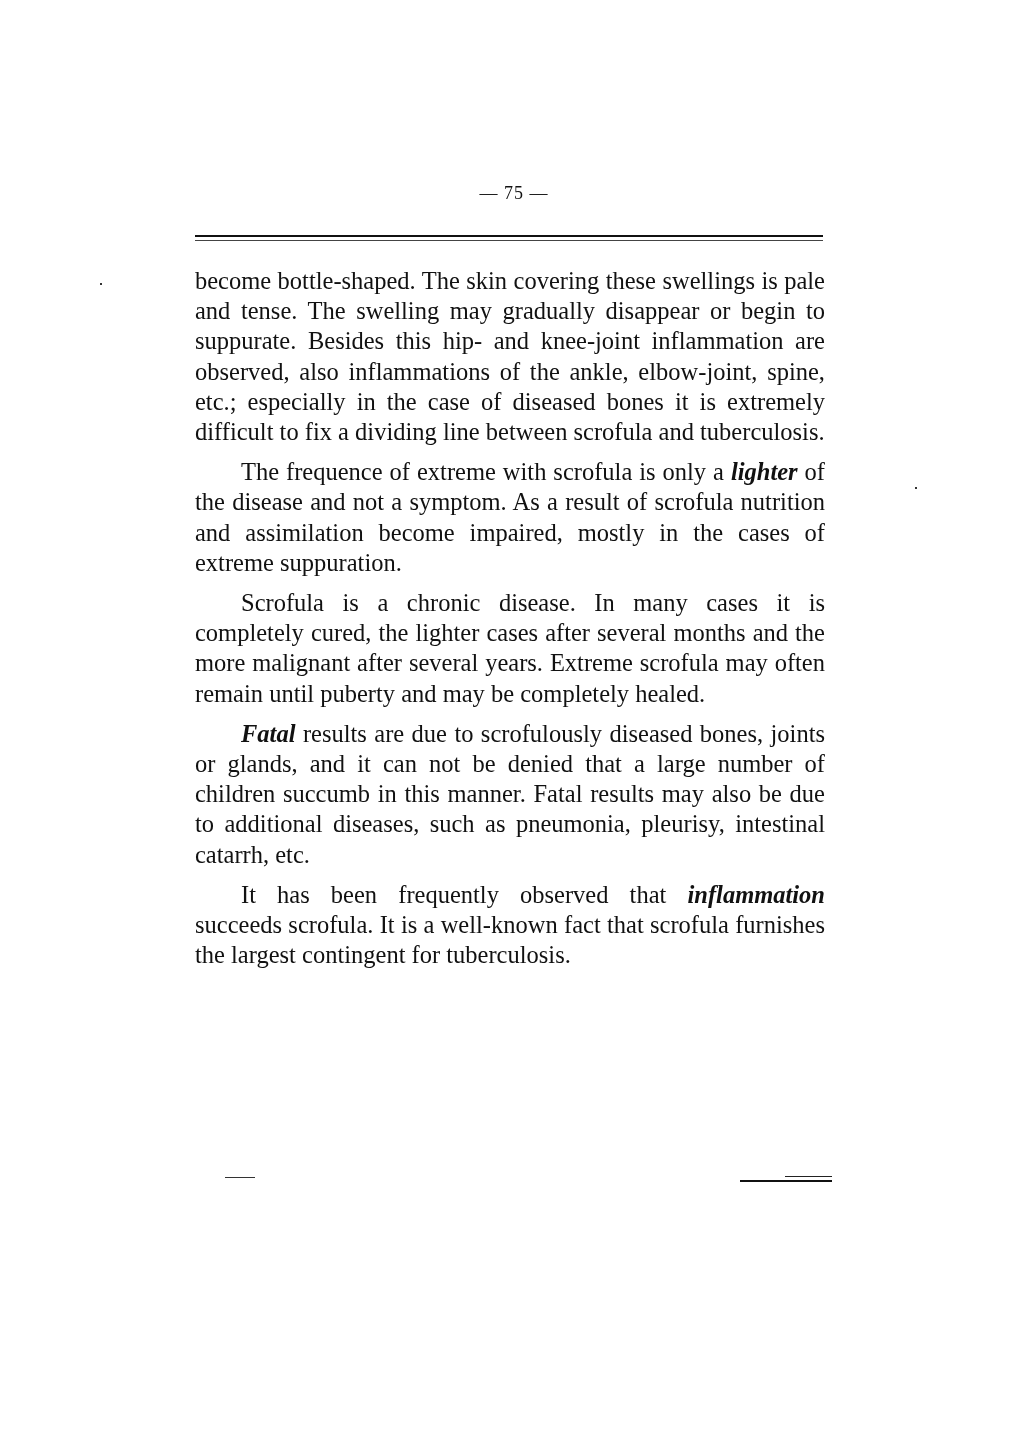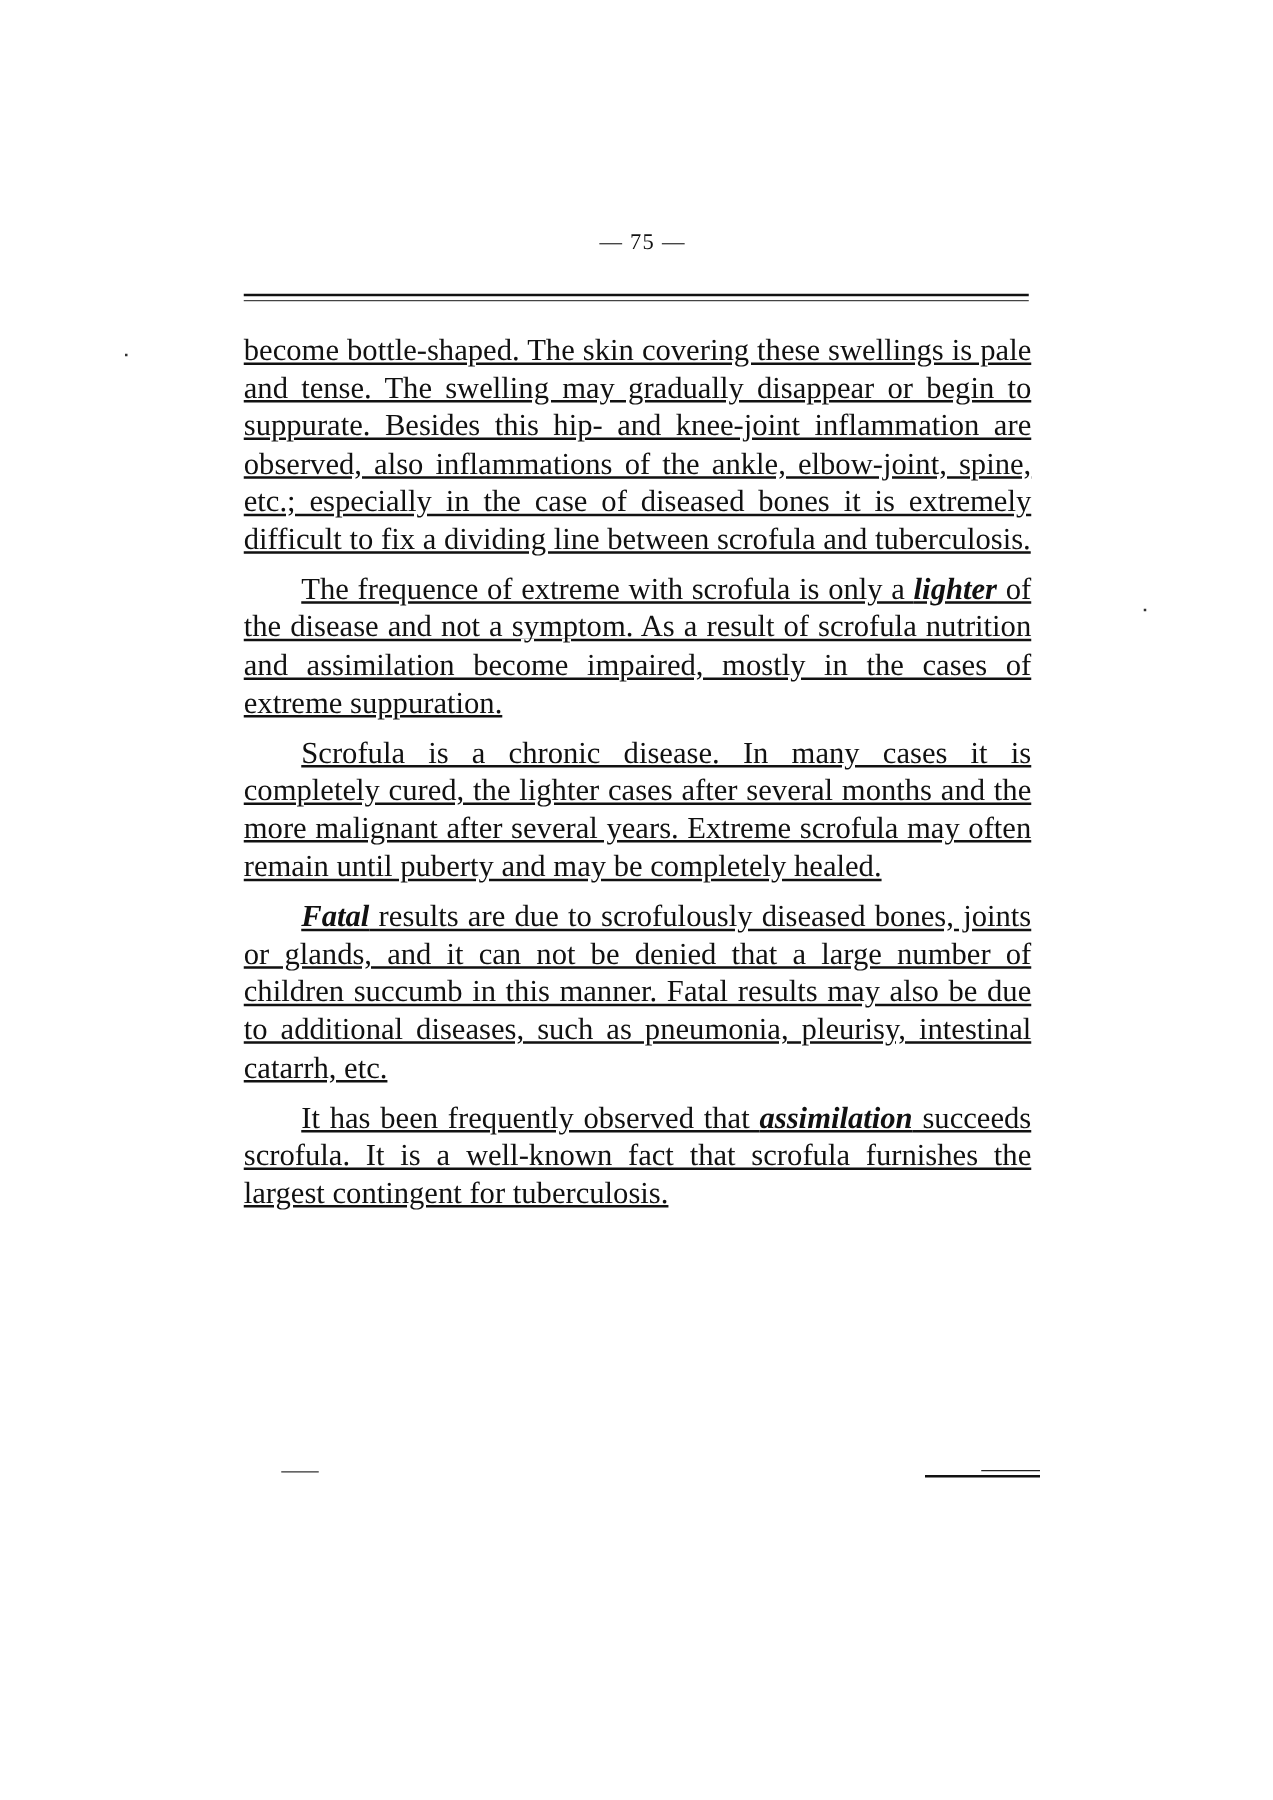--- a/index.html
+++ b/index.html
@@ -17,21 +17,21 @@
     border-top: 2px solid #111;
   }
   .top-rule2 {
     position: absolute; left: 195px; top: 240px; width: 628px; height: 0;
     border-top: 1px solid #444;
   }
   .body-text {
     position: absolute; left: 195px; top: 266px; width: 630px;
     font-size: 24.5px; line-height: 30.2px; text-align: justify;
   }
-  .body-text p { margin: 0 0 10px 0; text-decoration: underline; }
+  .body-text p { margin: 0 0 10px 0; }
   .body-text p.indent { text-indent: 46px; }
   .body-text em { font-style: italic; font-weight: bold; }
   .bottom-rule-left {
     position: absolute; left: 225px; top: 1177px; width: 30px; border-top: 1px solid #333;
   }
   .bottom-rule-right {
     position: absolute; left: 740px; top: 1180px; width: 92px; border-top: 2px solid #111;
   }
   .bottom-rule-right2 {
     position: absolute; left: 785px; top: 1176px; width: 47px; border-top: 1px solid #222;
@@ -44,21 +44,21 @@
 <div class="page">
   <div class="page-number">— 75 —</div>
   <div class="top-rule"></div>
   <div class="top-rule2"></div>
 
   <div class="body-text" id="body-text">
       <p><span>become bottle-shaped. The skin covering these swellings is pale and tense. The swelling may gradually disappear or begin to suppurate. Besides this hip- and knee-joint inflammation are observed, also inflammations of the ankle, elbow-joint, spine, etc.; especially in the case of diseased bones it is extremely difficult to fix a dividing line between scrofula and tuberculosis.</span></p>
       <p class="indent"><span>The frequence of extreme with scrofula is only a </span><em>lighter</em><span> of the disease and not a symptom. As a result of scrofula nutrition and assimilation become impaired, mostly in the cases of extreme suppuration.</span></p>
       <p class="indent"><span>Scrofula is a chronic disease. In many cases it is completely cured, the lighter cases after several months and the more malignant after several years. Extreme scrofula may often remain until puberty and may be completely healed.</span></p>
       <p class="indent"><em>Fatal</em><span> results are due to scrofulously diseased bones, joints or glands, and it can not be denied that a large number of children succumb in this manner. Fatal results may also be due to additional diseases, such as pneumonia, pleurisy, intestinal catarrh, etc.</span></p>
-      <p class="indent"><span>It has been frequently observed that </span><em>assimilation</em><span> succeeds scrofula. It is a well-known fact that scrofula furnishes the largest contingent for tuberculosis.</span></p>
+      <p class="indent"><span>It has been frequently observed that </span><em>inflammation</em><span> succeeds scrofula. It is a well-known fact that scrofula furnishes the largest contingent for tuberculosis.</span></p>
     </div>
 
   <div class="bottom-rule-left"></div>
   <div class="bottom-rule-right"></div>
   <div class="bottom-rule-right2"></div>
   <div class="speck" style="left:100px;top:283px;"></div>
   <div class="speck" style="left:915px;top:487px;"></div>
 </div>
 
 </body></html>

